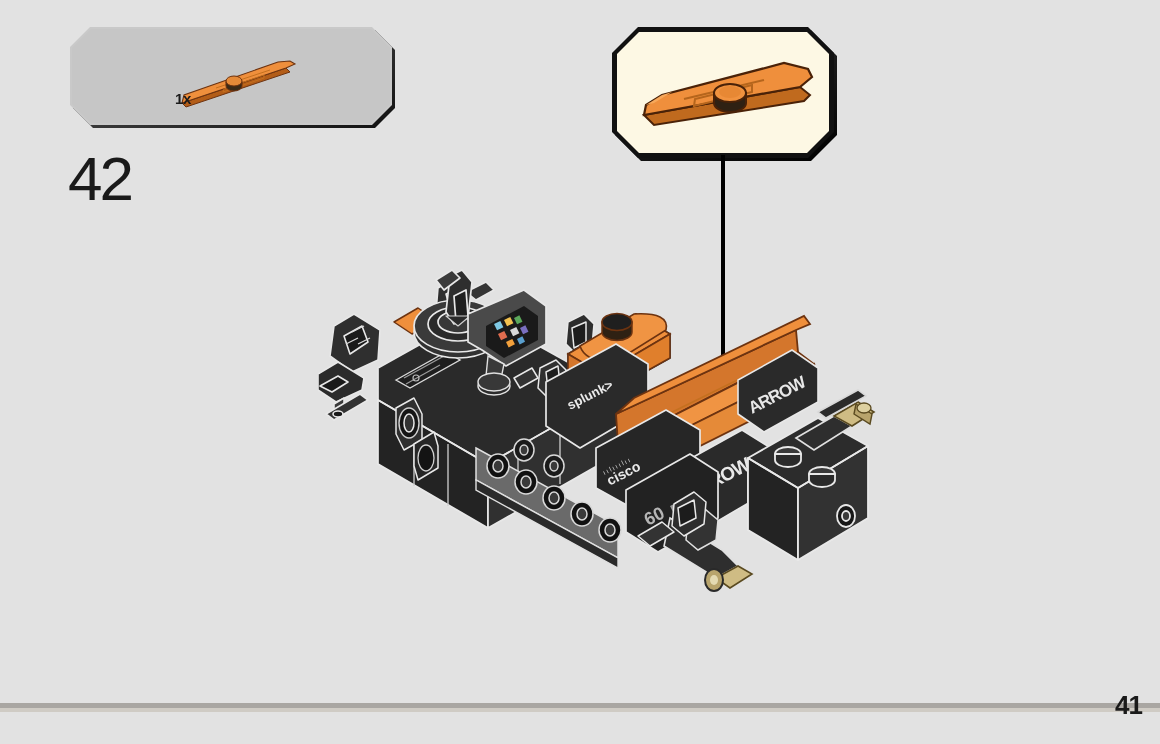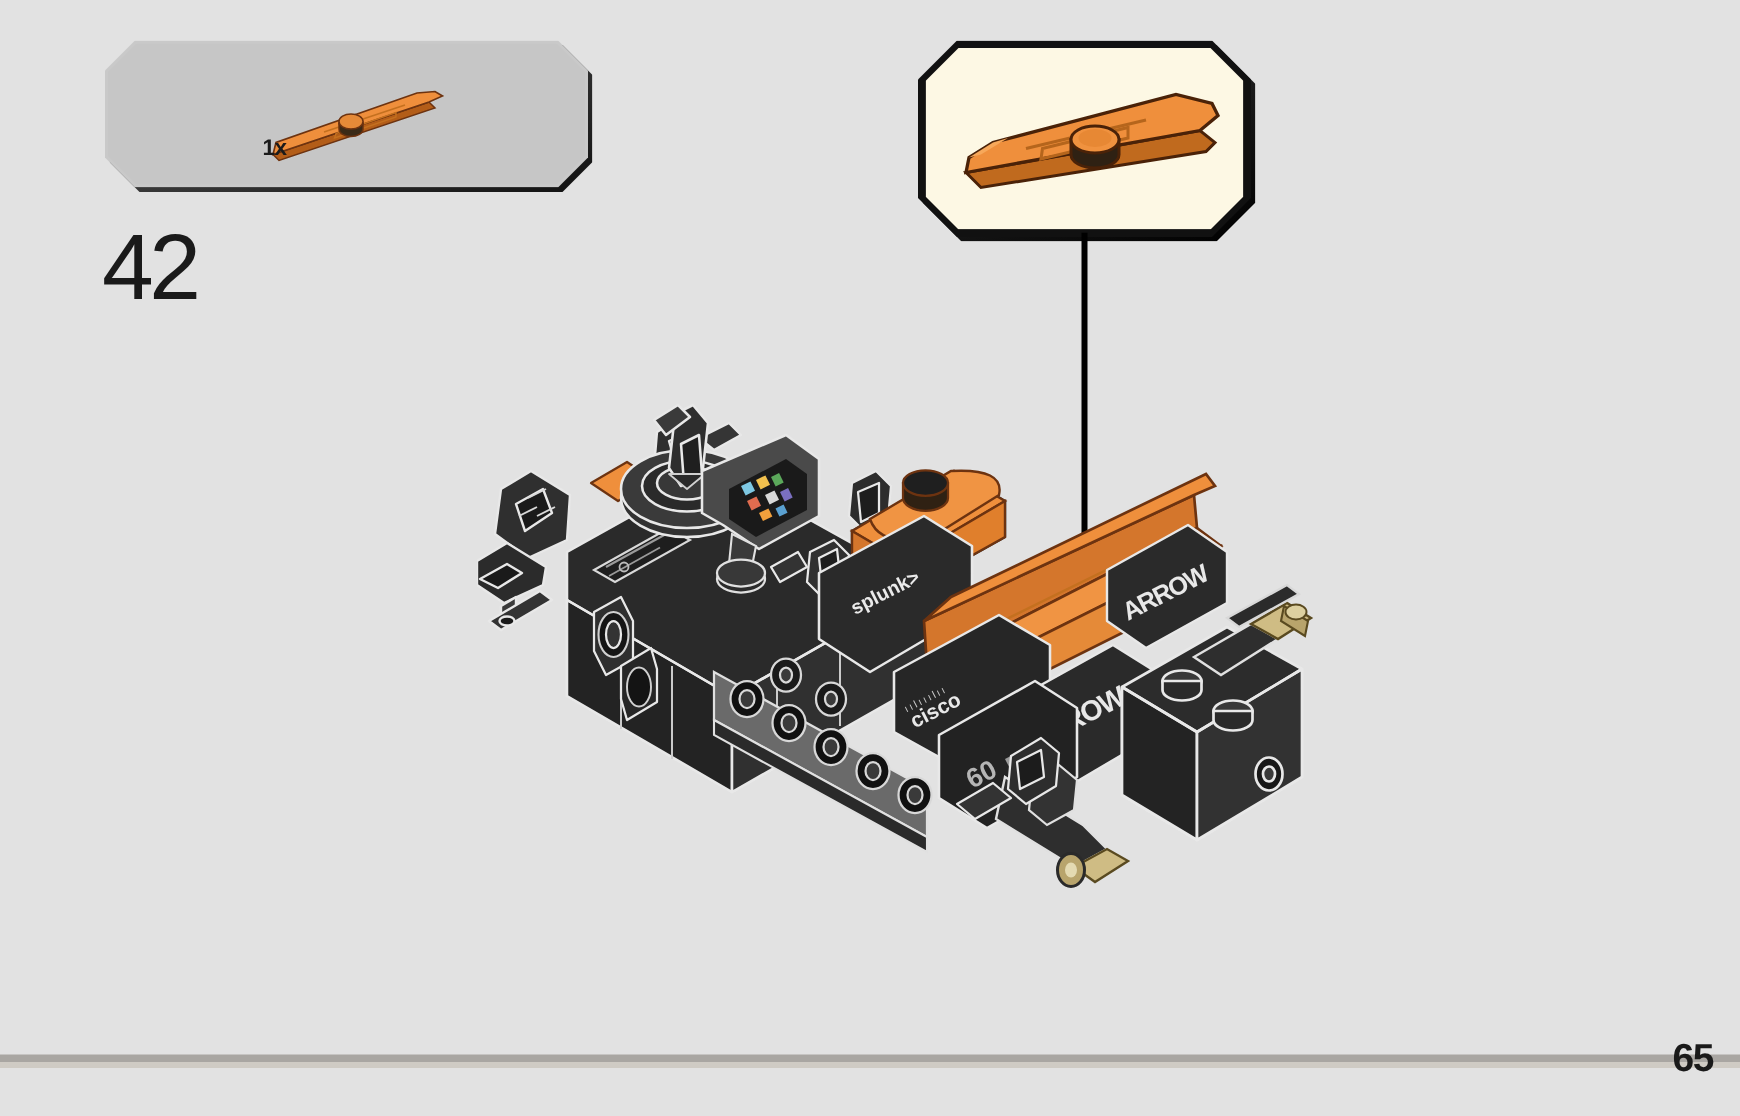--- a/index.html
+++ b/index.html
@@ -384,15 +384,15 @@
 
     <g stroke="#e8e8e8" stroke-width="1.5" stroke-linejoin="round">
       <path d="M356,236 L376,224 L388,234 L386,256 L366,268 L354,258 Z" fill="#2d2d2d"></path>
       <path d="M360,240 L376,232 L378,250 L362,258 Z" fill="#1c1c1c"></path>
       <path d="M320,268 L344,254 L356,264 L332,278 Z" fill="#333"></path>
     </g>
   </svg>
 
   <div class="footer-rule"></div>
   <div class="footer-rule-shadow"></div>
-  <div class="page-number">65</div>
+  <div class="page-number">41</div>
 
 </div>
 
 </body></html>

